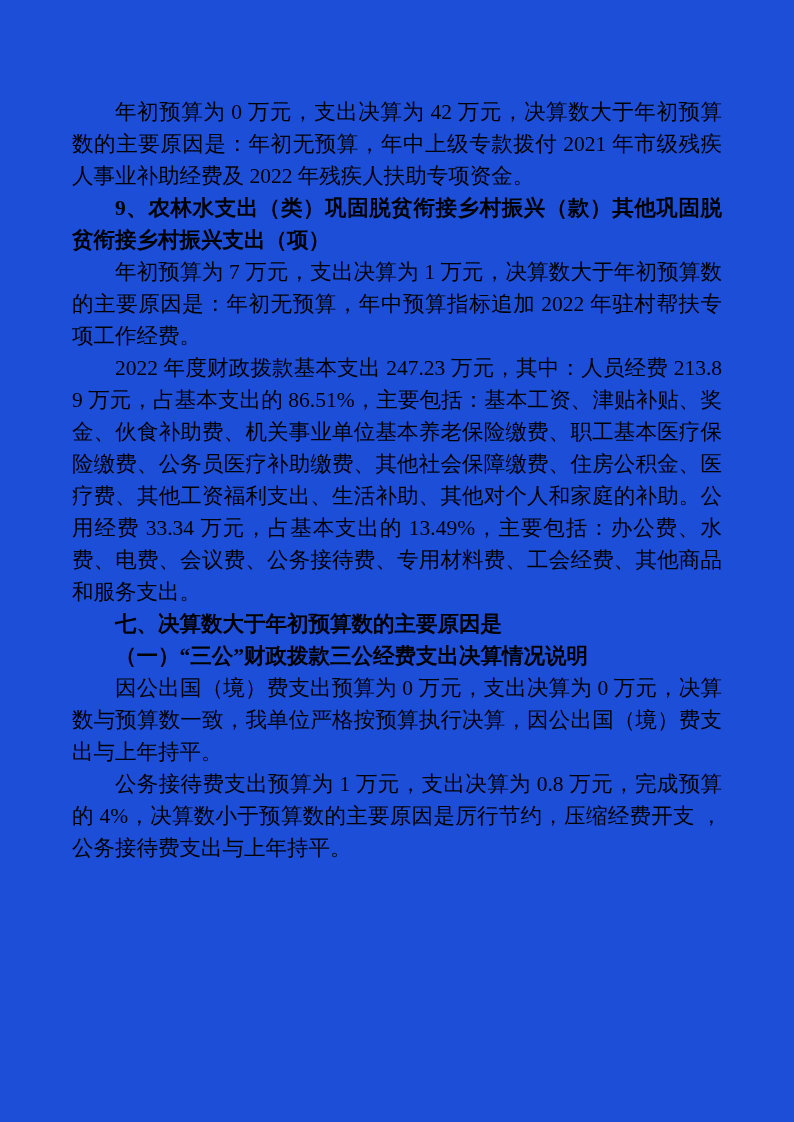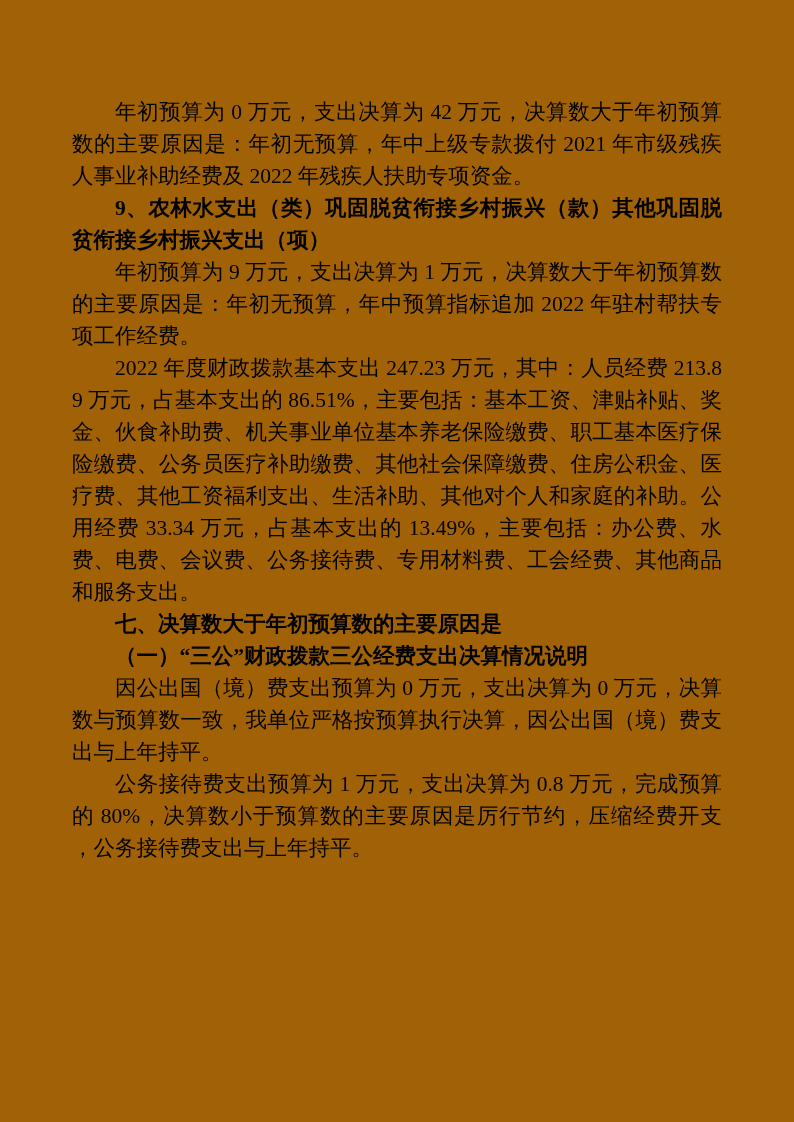--- a/index.html
+++ b/index.html
@@ -4,21 +4,21 @@
 <style>
   html, body {
     margin: 0;
     padding: 0;
     background: #ffffff;
   }
   .page {
     position: relative;
     width: 794px;
     height: 1122px;
-    background: #a16207;
+    background: #1d4ed8;
     overflow: hidden;
     font-family: "Liberation Serif", "DejaVu Serif", serif;
     color: #000000;
   }
   .doc-body {
     position: absolute;
     left: 72px;
     top: 96px;
     width: 650px;
     font-size: 21.5px;
@@ -36,20 +36,20 @@
     font-weight: bold;
   }
 </style>
 </head>
 <body>
 
 <div class="page">
   <div class="doc-body" id="doc-body">
       <p class="para body">年初预算为 0 万元，支出决算为 42 万元，决算数大于年初预算数的主要原因是：年初无预算，年中上级专款拨付 2021 年市级残疾人事业补助经费及 2022 年残疾人扶助专项资金。</p>
       <p class="para heading">9、农林水支出（类）巩固脱贫衔接乡村振兴（款）其他巩固脱贫衔接乡村振兴支出（项）</p>
-      <p class="para body">年初预算为 9 万元，支出决算为 1 万元，决算数大于年初预算数的主要原因是：年初无预算，年中预算指标追加 2022 年驻村帮扶专项工作经费。</p>
+      <p class="para body">年初预算为 7 万元，支出决算为 1 万元，决算数大于年初预算数的主要原因是：年初无预算，年中预算指标追加 2022 年驻村帮扶专项工作经费。</p>
       <p class="para body">2022 年度财政拨款基本支出 247.23 万元，其中：人员经费 213.89 万元，占基本支出的 86.51%，主要包括：基本工资、津贴补贴、奖金、伙食补助费、机关事业单位基本养老保险缴费、职工基本医疗保险缴费、公务员医疗补助缴费、其他社会保障缴费、住房公积金、医疗费、其他工资福利支出、生活补助、其他对个人和家庭的补助。公用经费 33.34 万元，占基本支出的 13.49%，主要包括：办公费、水费、电费、会议费、公务接待费、专用材料费、工会经费、其他商品和服务支出。</p>
       <p class="para heading">七、决算数大于年初预算数的主要原因是</p>
       <p class="para heading">（一）“三公”财政拨款三公经费支出决算情况说明</p>
       <p class="para body">因公出国（境）费支出预算为 0 万元，支出决算为 0 万元，决算数与预算数一致，我单位严格按预算执行决算，因公出国（境）费支出与上年持平。</p>
-      <p class="para body">公务接待费支出预算为 1 万元，支出决算为 0.8 万元，完成预算的 80%，决算数小于预算数的主要原因是厉行节约，压缩经费开支 ，公务接待费支出与上年持平。</p>
+      <p class="para body">公务接待费支出预算为 1 万元，支出决算为 0.8 万元，完成预算的 4%，决算数小于预算数的主要原因是厉行节约，压缩经费开支 ，公务接待费支出与上年持平。</p>
     </div>
 </div>
 
 </body></html>

